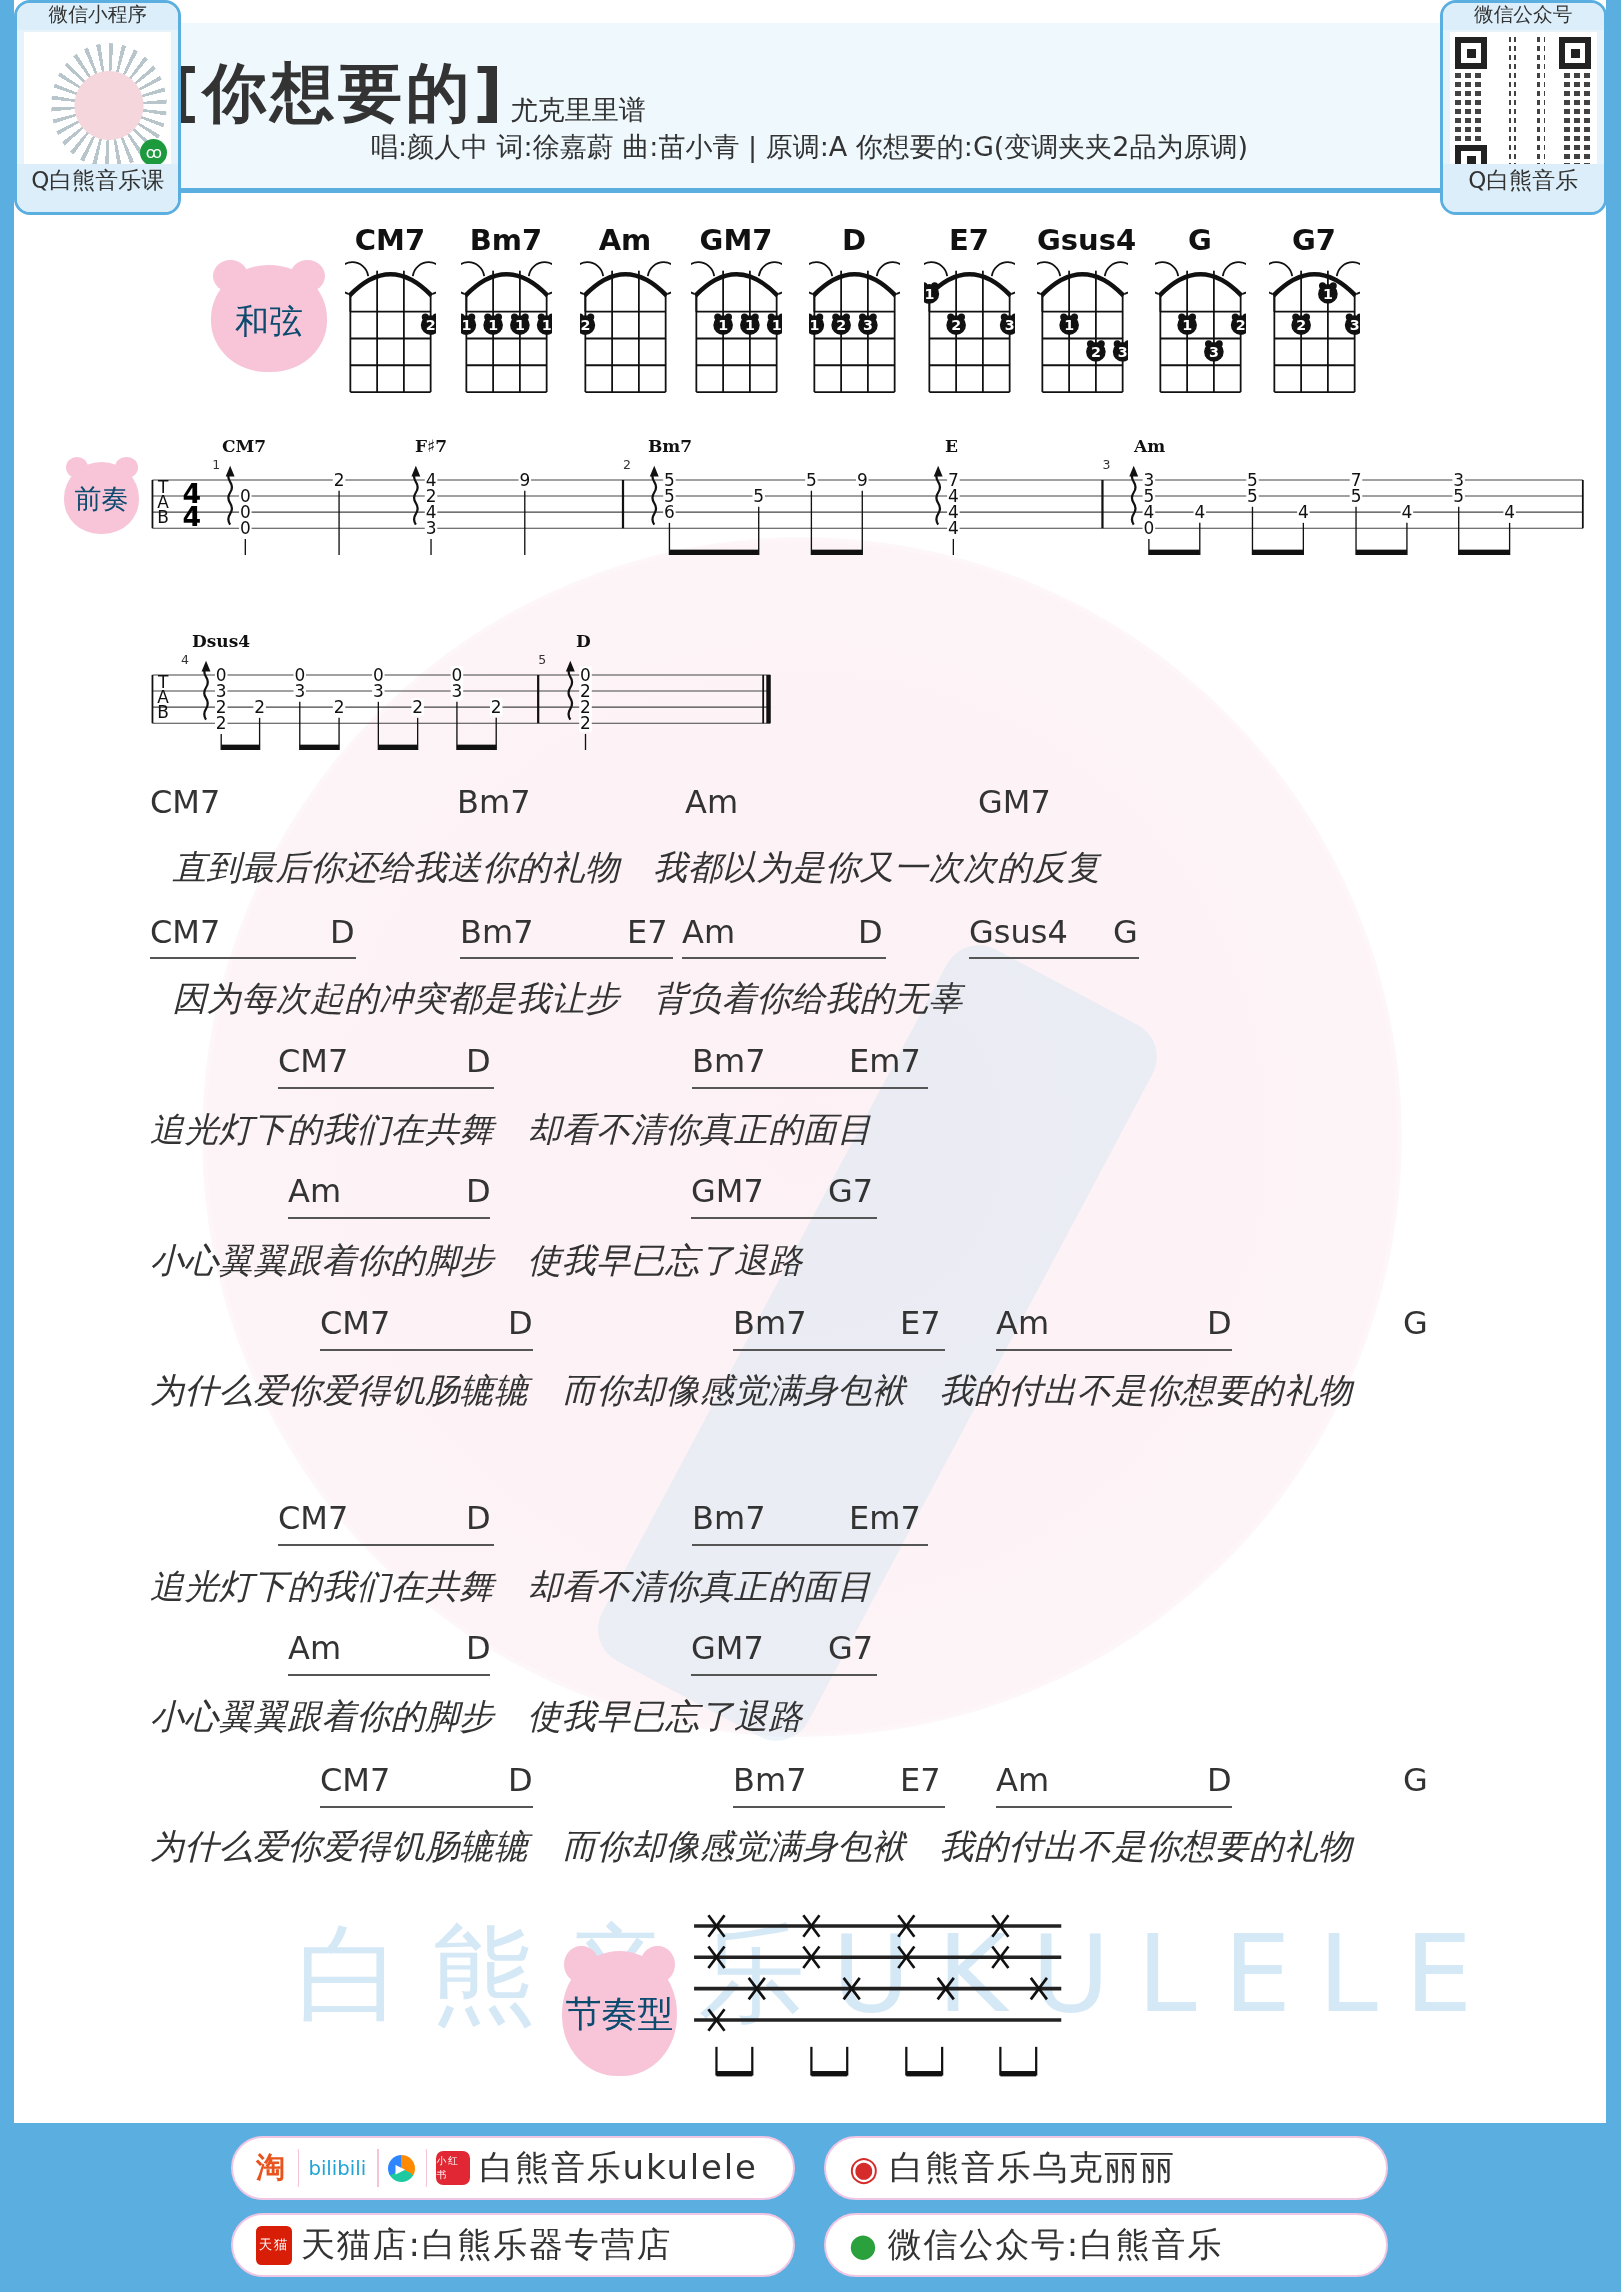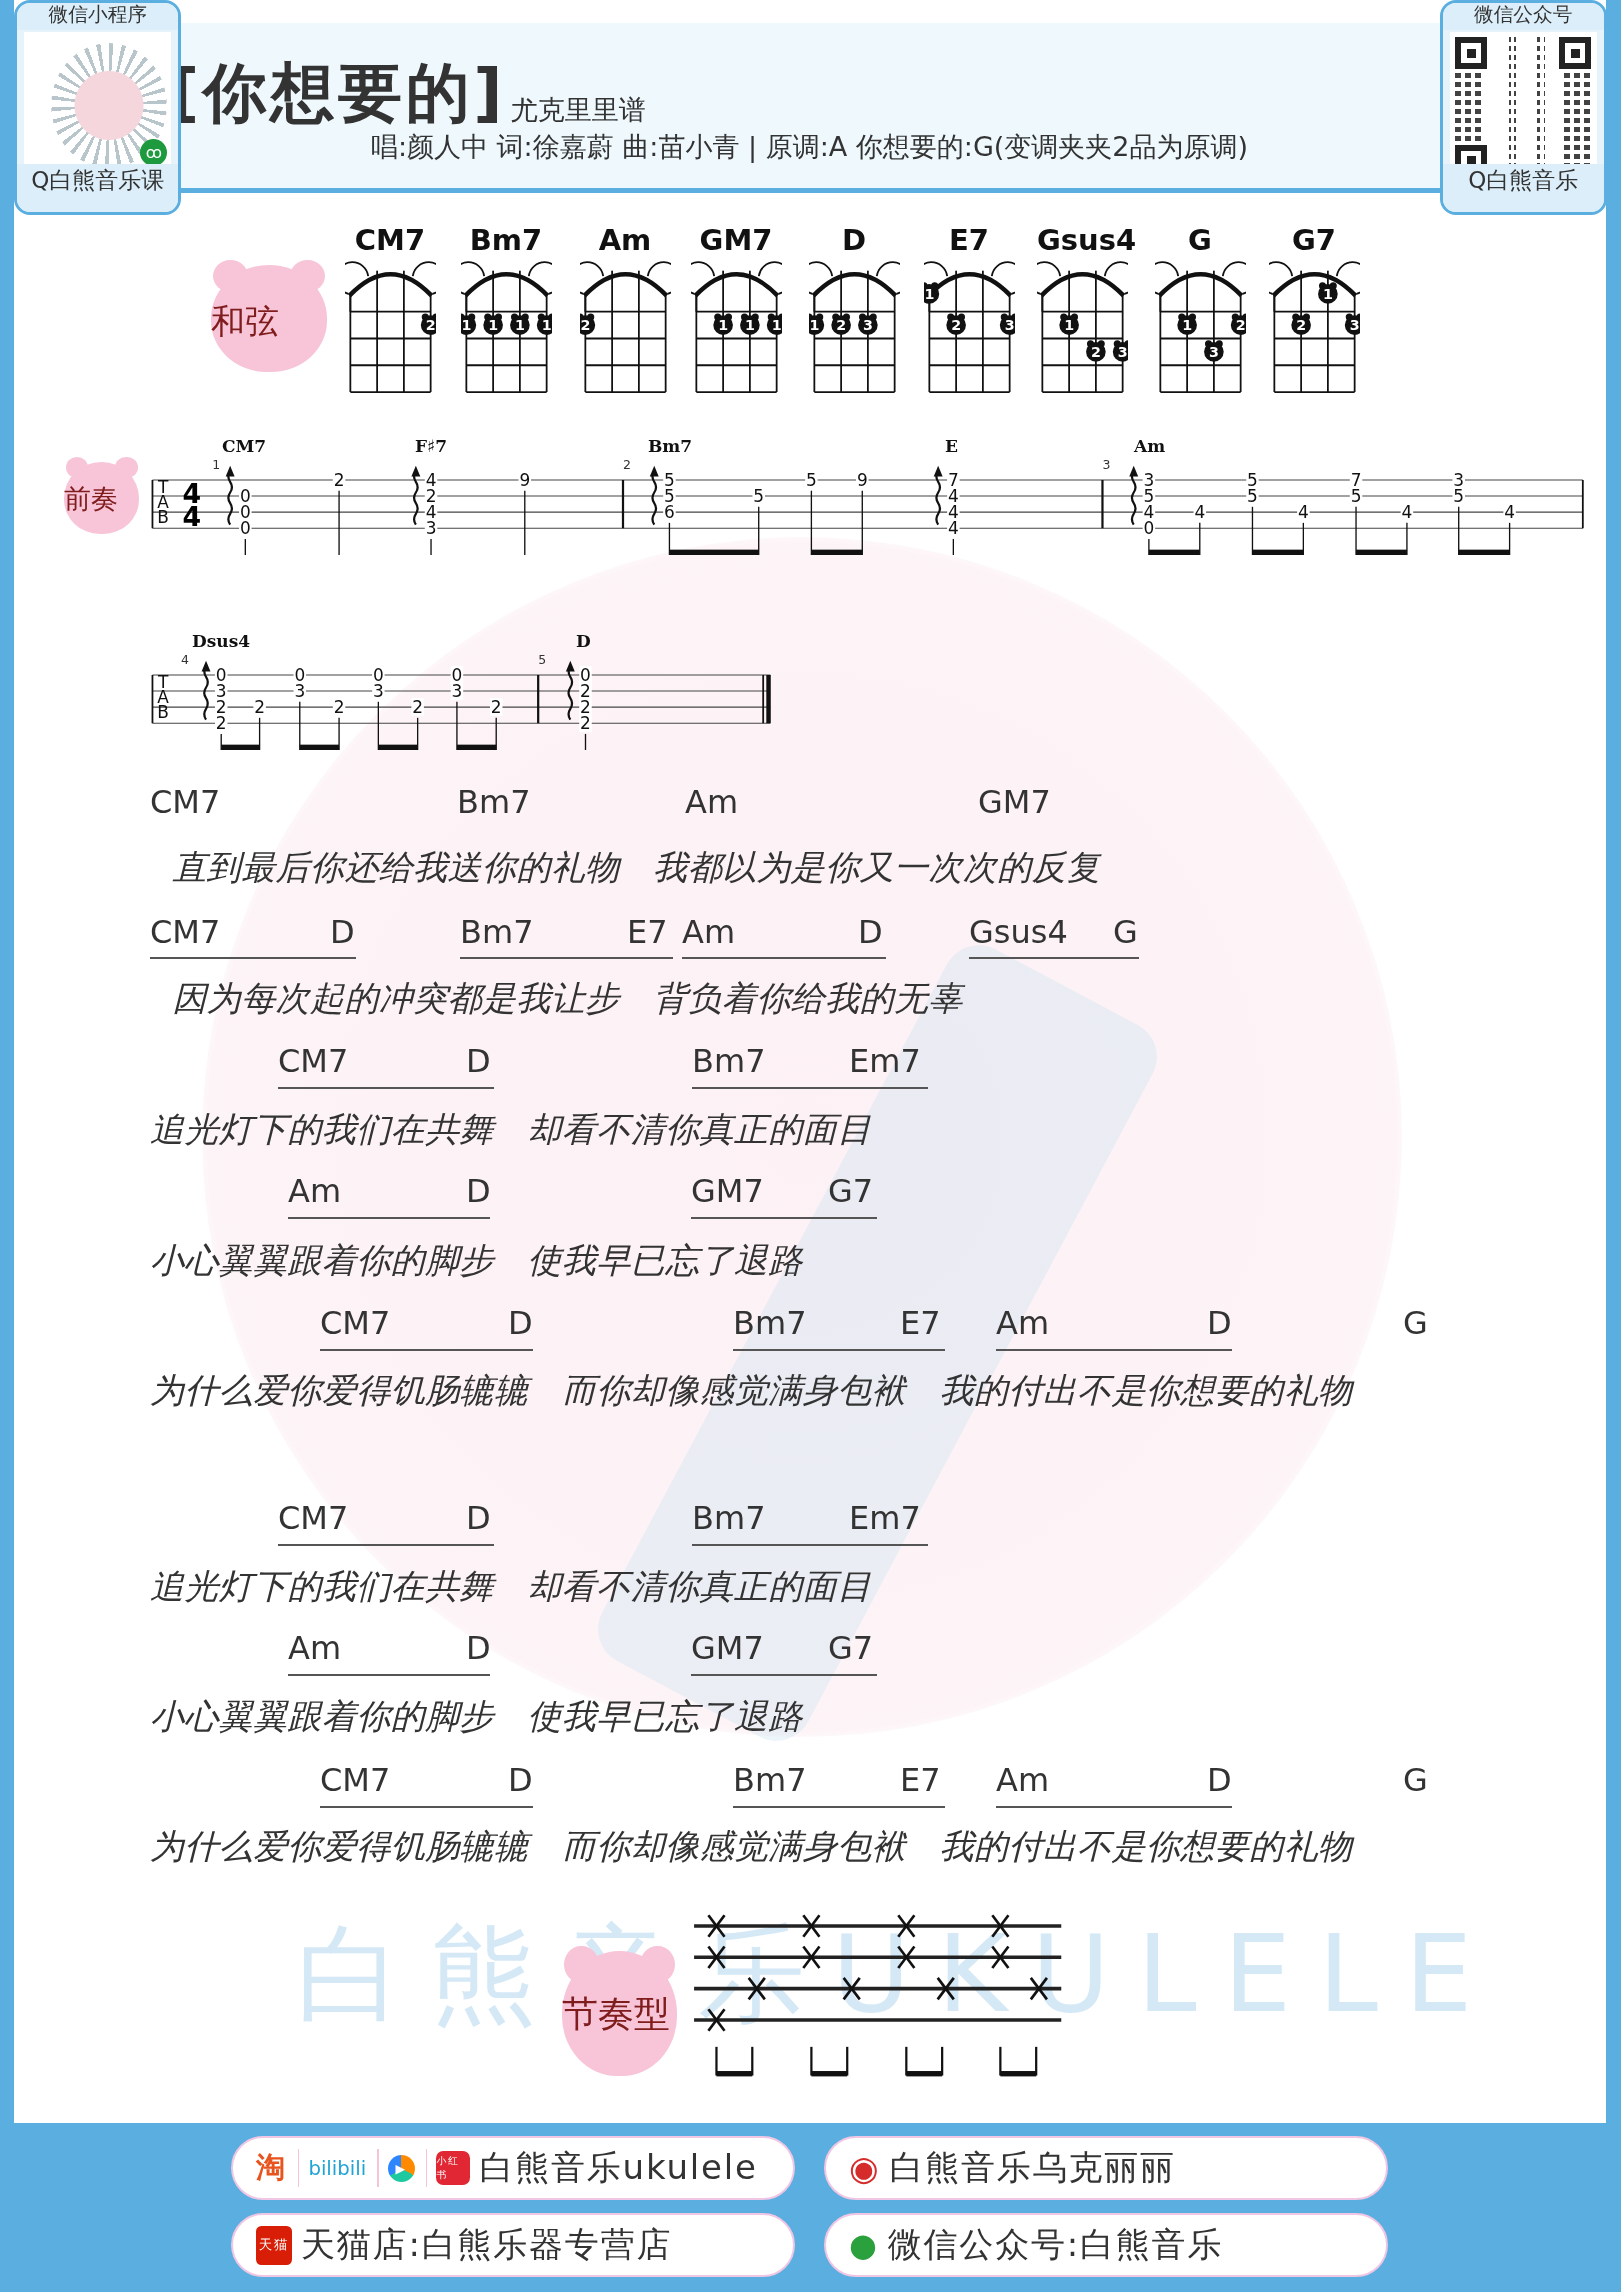--- a/index.html
+++ b/index.html
@@ -31,21 +31,21 @@
     -webkit-mask: radial-gradient(circle, #000 63px, transparent 64px); mask: radial-gradient(circle, #000 63px, transparent 64px); }
   .mp-badge { position: absolute; left: 116px; top: 107px; width: 27px; height: 27px; border-radius: 50%; background: #1e9a3e; color: #fff; font-size: 16px; text-align: center; line-height: 27px; }
   .qr-grid { position: absolute; inset: 5.4px; background:
       linear-gradient(90deg, #222 0 20%, transparent 20% 40%, #222 40% 45%, transparent 45% 60%, #222 60% 66%, transparent 66% 80%, #222 80% 100%);
       -webkit-mask: repeating-linear-gradient(0deg, #000 0 5.4px, transparent 5.4px 9px), repeating-linear-gradient(90deg, #000 0 6.3px, transparent 6.3px 9.9px);
       mask-composite: intersect; opacity: .85; }
   .qr-corner { position: absolute; width: 32px; height: 32px; border: 6.3px solid #222; background: #fff; }
   .qr-corner::after { content: ""; position: absolute; inset: 5.4px; background: #222; }
 
   
-  .bear { position: absolute; background: #f7c4d8; border-radius: 50% 50% 48% 48%; color: #7f1d1d; }
+  .bear { position: absolute; background: #f7c4d8; border-radius: 50% 50% 48% 48%; color: #0c4a6e; text-align: center; }
   .bear::before, .bear::after { content: ""; position: absolute; top: -5.4px; width: 30%; height: 30%; background: #f7c4d8; border-radius: 50%; }
   .bear::before { left: 2%; } .bear::after { right: 2%; }
   .bear span { position: relative; z-index: 1; }
 
   
   .wm-circle { position: absolute; left: 202px; top: 537px; width: 1200px; height: 1200px; border-radius: 50%; background: radial-gradient(circle, rgba(248,215,225,0.35) 0, rgba(248,215,225,0.28) 70%, rgba(248,215,225,0) 72%); }
   .wm-neck { position: absolute; left: 761px; top: 940px; width: 233px; height: 806px; transform: rotate(28deg); background: rgba(200,226,242,0.35); border-radius: 36px; }
   .wm-text { position: absolute; left: 296px; top: 1903px; font-size: 107px; letter-spacing: 27px; color: rgba(160,205,235,0.45); font-family: "DejaVu Sans", sans-serif; }
 
   

